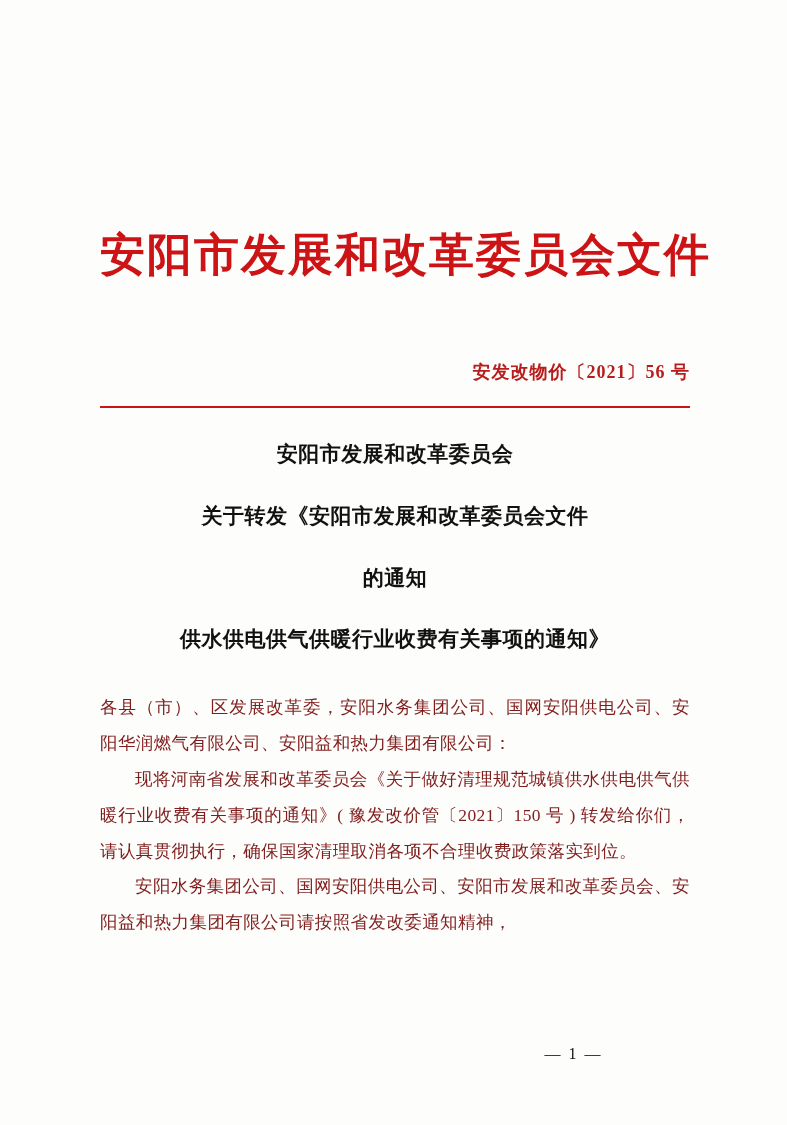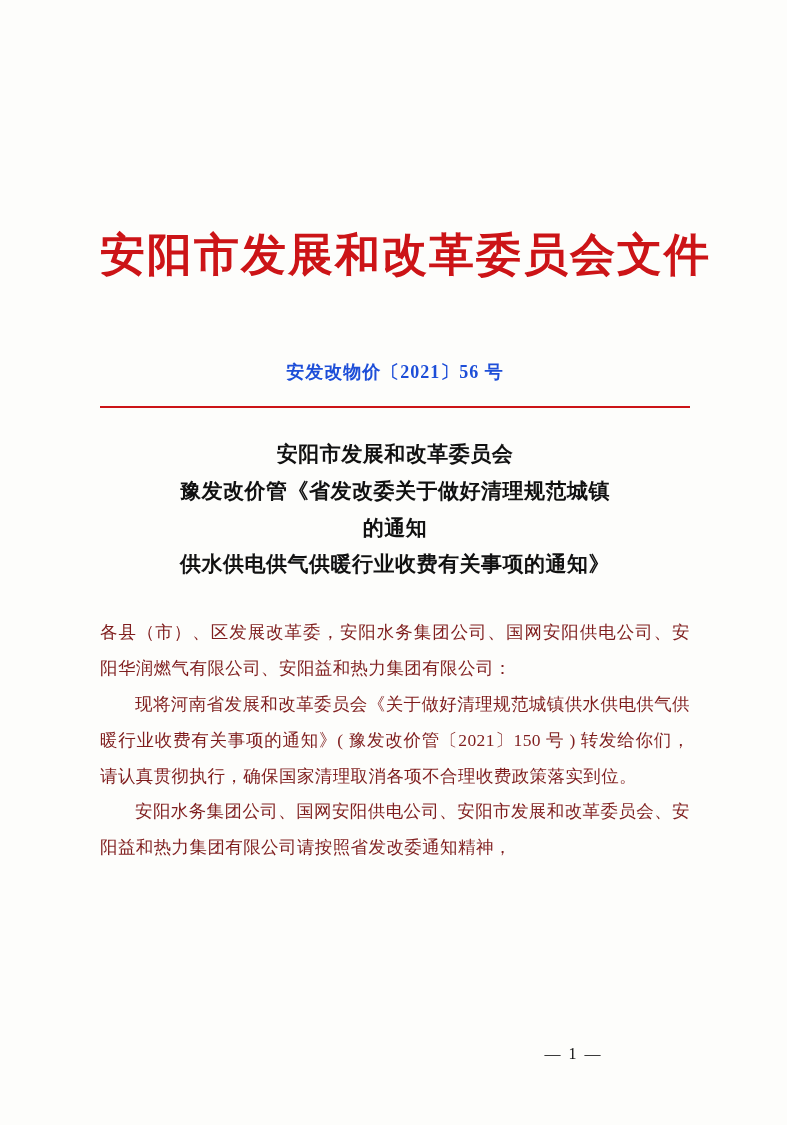--- a/index.html
+++ b/index.html
@@ -34,44 +34,45 @@
     color: #cc1417;
     font-family: "Liberation Serif", "DejaVu Serif", serif;
     font-weight: bold;
     font-size: 45px;
     letter-spacing: 2px;
     line-height: 1.2;
     white-space: nowrap;
   }
   .doc-number {
     margin-top: 78px;
-    text-align: center;
+    text-align: right;
     font-size: 18px;
     letter-spacing: 1px;
-    color: #1d4ed8;
+    color: #b91c1c;
     font-weight: 600;
   }
   .red-rule {
     margin-top: 22px;
     height: 2px;
     background: #cc1417;
     width: 100%;
   }
   .title-block {
     margin-top: 28px;
     text-align: center;
     font-size: 21px;
     font-weight: bold;
     line-height: 1.75;
     letter-spacing: 0.5px;
     color: #111;
   }
   .title-line {
     display: block;
     white-space: nowrap;
+    margin-top: 25px;
   }
   .content {
     margin-top: 32px;
     font-size: 17.5px;
     line-height: 2.05;
     color: #7f1d1d;
     letter-spacing: 0.4px;
     text-align: justify;
   }
   .para {
@@ -102,21 +103,21 @@
   <div class="doc-body">
 
     <div class="masthead">安阳市发展和改革委员会文件</div>
 
     <div class="doc-number">安发改物价〔2021〕56 号</div>
 
     <div class="red-rule"></div>
 
     <div class="title-block">
       <span class="title-line">安阳市发展和改革委员会</span>
-      <span class="title-line">豫发改价管《省发改委关于做好清理规范城镇</span>
+      <span class="title-line">关于转发《安阳市发展和改革委员会文件</span>
       <span class="title-line">的通知</span>
       <span class="title-line">供水供电供气供暖行业收费有关事项的通知》</span>
     </div>
 
     <div class="content">
       <p class="para">各县（市）、区发展改革委，安阳水务集团公司、国网安阳供电公司、安阳华润燃气有限公司、安阳益和热力集团有限公司：</p>
       <p class="para indent">现将河南省发展和改革委员会《关于做好清理规范城镇供水供电供气供暖行业收费有关事项的通知》( 豫发改价管〔2021〕150 号 ) 转发给你们，请认真贯彻执行，确保国家清理取消各项不合理收费政策落实到位。</p>
       <p class="para indent">安阳水务集团公司、国网安阳供电公司、安阳市发展和改革委员会、安阳益和热力集团有限公司请按照省发改委通知精神，</p>
     </div>
 

